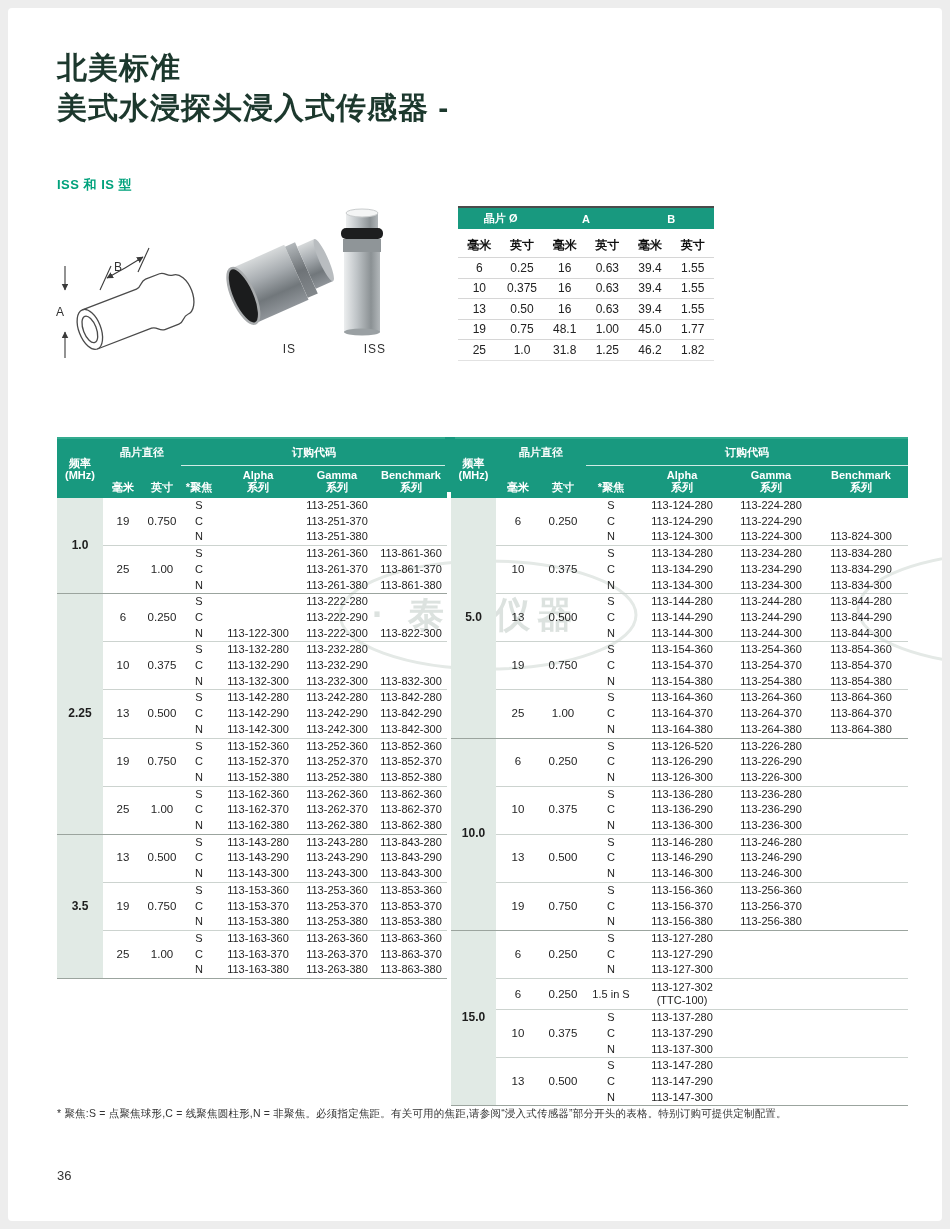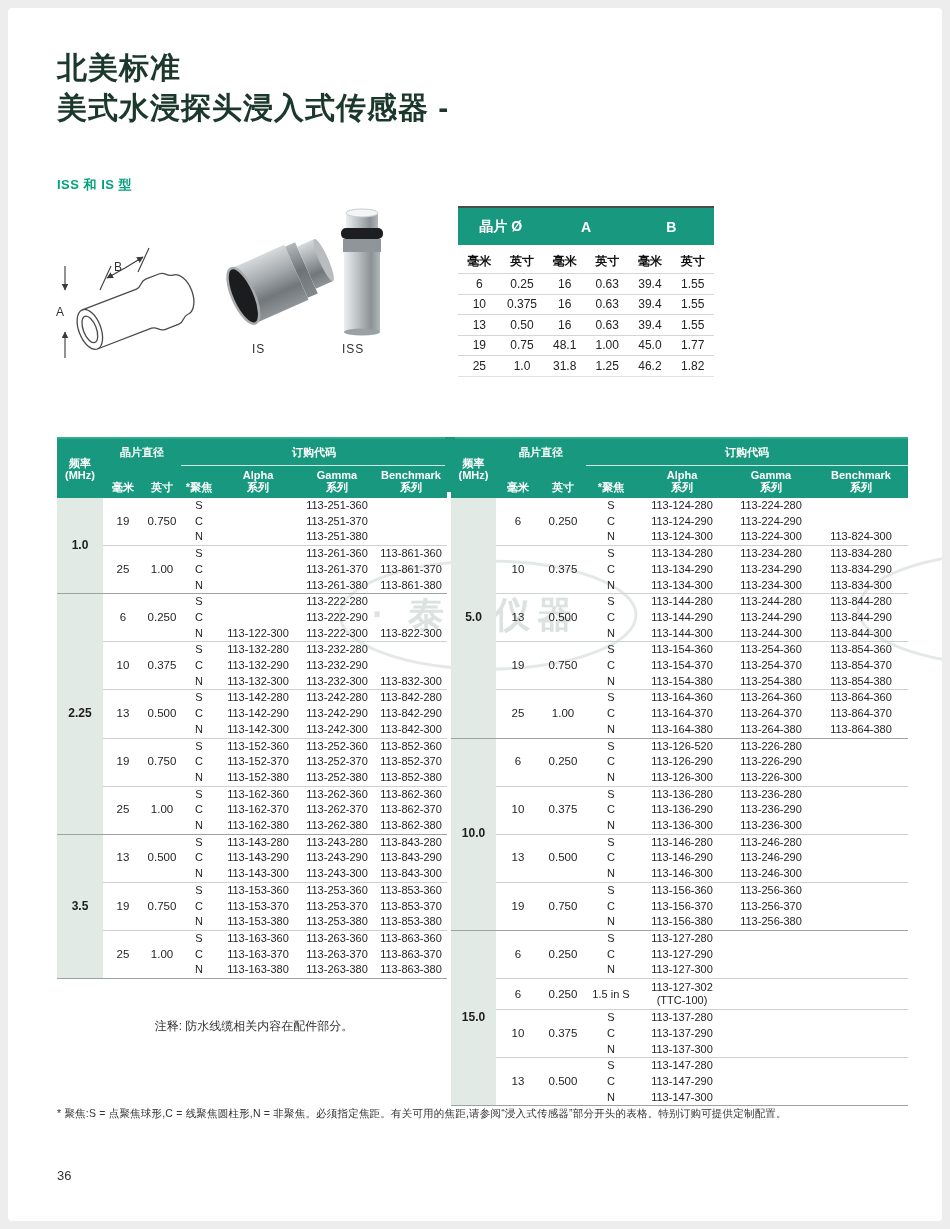--- a/index.html
+++ b/index.html
@@ -20,21 +20,21 @@
   }
   .section-heading{
     left:49px;top:168px;font-size:13px;font-weight:bold;color:#00a27c;letter-spacing:.5px;
   }
   .main-table-title{
     left:49px;top:398px;font-size:15px;font-weight:bold;color:#00a27c;letter-spacing:.3px;
   }
   
   .dim-table-wrap{left:450px;top:198px;width:256px;}
   table.dim-table{border-collapse:collapse;table-layout:fixed;width:256px;border-top:2px solid #4b4b4b;border-bottom:1px solid #e2e2e2;}
-  table.dim-table thead tr.band th{background:#18997f;color:#fff;font-size:14px;font-weight:bold;height:21px;padding:8px;}
+  table.dim-table thead tr.band th{background:#18997f;color:#fff;font-size:11px;font-weight:bold;height:21px;padding:0;}
   table.dim-table thead tr.subs th{background:#fff;color:#111;font-size:12px;font-weight:bold;height:25px;padding:0 0 3px 0;vertical-align:bottom;}
   table.dim-table tbody td{height:19.5px;font-size:12px;color:#222;text-align:center;padding:0;border-top:1px solid #d6d6d6;}
   
   .tables-row{left:49px;top:429px;width:851px;display:flex;gap:4px;align-items:flex-start;}
   .header-gap-fill{left:437px;top:429px;width:10px;height:55px;background:#18997f;z-index:4;}
   table.main-table{border-collapse:collapse;table-layout:fixed;border-bottom:1px solid #9ba49e;position:relative;z-index:3;}
   table.main-table th{
     background:#18997f;color:#fff;font-weight:bold;font-size:11px;line-height:12px;padding:0;
   }
   table.main-table thead tr.h1 th{height:26px;vertical-align:middle;border-top:2px solid #33ab8f;}
@@ -57,21 +57,21 @@
   
   .watermark{left:300px;top:535px;width:650px;height:150px;z-index:1;pointer-events:none;}
   .watermark-text{
     left:364px;top:583px;z-index:1;pointer-events:none;font-size:36px;font-weight:bold;
     color:#dce2df;letter-spacing:7px;
   }
   
   .diagram{left:37px;top:228px;width:170px;height:128px;}
   .photo-is{left:214px;top:220px;width:114px;height:104px;}
   .photo-iss{left:322px;top:200px;width:64px;height:130px;}
-  .photo-label{top:334px;width:44px;text-align:left;font-size:12px;color:#2e2e2e;letter-spacing:1px;}
+  .photo-label{top:334px;width:44px;text-align:right;font-size:12px;color:#2e2e2e;letter-spacing:1px;}
   .label-is{left:244px;}
   .label-iss{left:334px;}
   .dim-label{font-size:12px;color:#333;z-index:2;}
 </style>
 </head>
 <body>
 
 <div class="page">
 
   <svg class="abs watermark" viewBox="0 0 650 150">
@@ -768,19 +768,18 @@
               <td class="focus">N</td>
               <td>113-147-300</td>
               <td></td>
               <td></td>
             </tr>
           </tbody>
         </table>
       </div>
   </div>
 
-  <div class="abs table-note">注释: 防水线缆相关内容在配件部分。</div>
 
   <div class="abs footnote">* 聚焦:S = 点聚焦球形,C = 线聚焦圆柱形,N = 非聚焦。必须指定焦距。有关可用的焦距,请参阅“浸入式传感器”部分开头的表格。特别订购可提供定制配置。</div>
 
   <div class="abs page-number">36</div>
 
 </div>
 
 </body></html>

